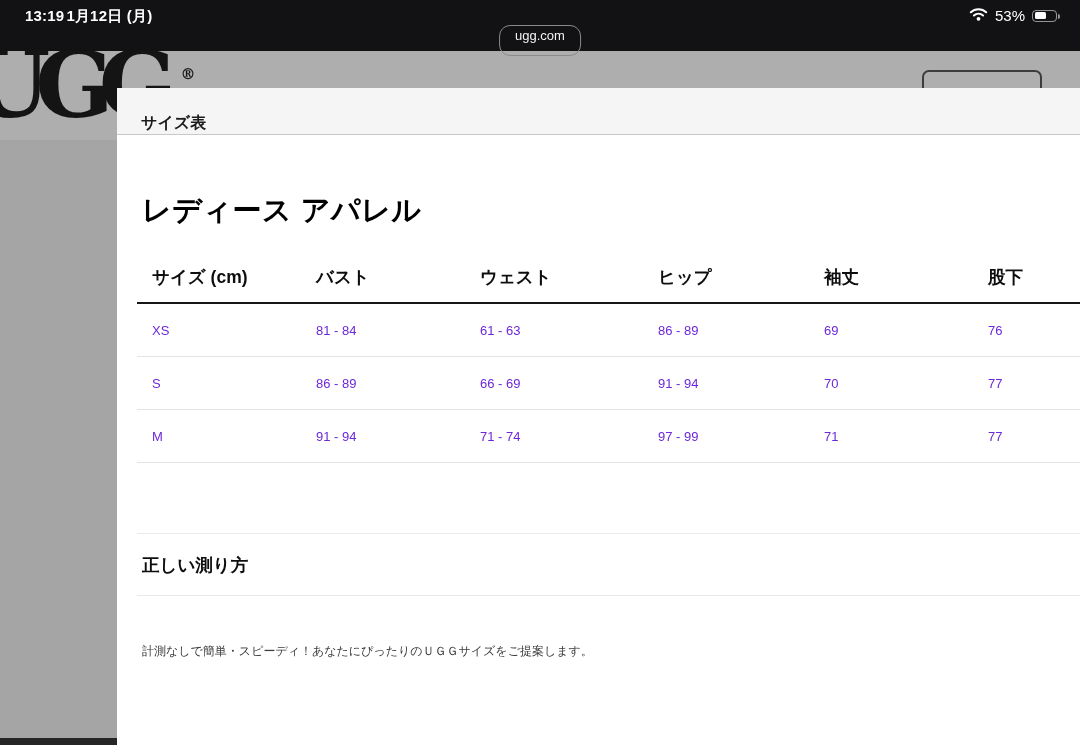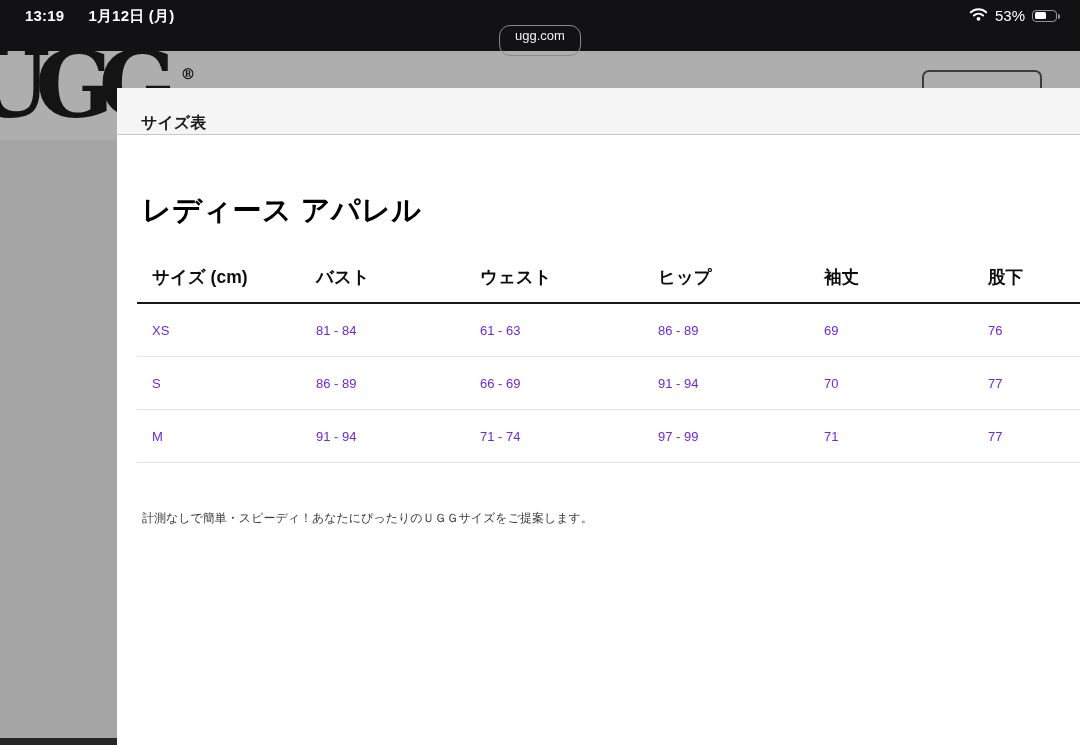--- a/index.html
+++ b/index.html
@@ -2,21 +2,21 @@
 <html><head>
 <meta charset="utf-8">
 <style>
   * { margin:0; padding:0; box-sizing:border-box; }
   html,body { width:1080px; height:745px; }
   body { font-family:"Liberation Sans","DejaVu Sans",sans-serif; }
   .screen { position:relative; width:1080px; height:745px; overflow:hidden; background:#a6a6a6; }
 
   
   .statusbar { position:absolute; top:0; left:0; right:0; height:51px; background:#121214; color:#fff; z-index:30; }
-  .sb-left { position:absolute; left:25px; top:7px; display:flex; gap:24px; font-size:15px; font-weight:700; letter-spacing:.2px; }
+  .sb-left { position:absolute; left:25px; top:7px; display:flex; gap:2px; font-size:15px; font-weight:700; letter-spacing:.2px; }
   .sb-right { position:absolute; right:20px; top:7px; display:flex; align-items:center; gap:7px; font-size:15px; font-weight:400; }
   .url-pill { position:absolute; left:50%; transform:translateX(-50%); top:25px; height:31px;
               border:1px solid #8b8b8b; border-radius:11px; padding:0 15px; line-height:19px;
               font-size:13px; color:#f2f2f2; background:transparent; }
   .battery { position:relative; width:25px; height:12px; border:1px solid rgba(255,255,255,.55); border-radius:4px; margin-right:3px; }
   .battery-fill { position:absolute; left:1.5px; top:1.5px; bottom:1.5px; width:50%; background:#fff; border-radius:1.5px; }
   .battery-nub { position:absolute; right:-4px; top:3px; width:2.5px; height:5px; background:rgba(255,255,255,.55); border-radius:0 2px 2px 0; }
 
   
   .behind-header { position:absolute; top:51px; left:0; right:0; height:89px; background:#aeaeae; z-index:1; }
@@ -131,20 +131,23 @@
             <td>M</td>
             <td>91 - 94</td>
             <td>71 - 74</td>
             <td>97 - 99</td>
             <td>71</td>
             <td>77</td>
           </tr>
         </tbody>
       </table>
 
+      <div class="accordion">
+        <div class="accordion-title">正しい測り方</div>
+      </div>
 
       <div class="promo">
         <div class="promo-body">計測なしで簡単・スピーディ！あなたにぴったりのＵＧＧサイズをご提案します。</div>
       </div>
 
     </div>
   </div>
 
 </div>
 

